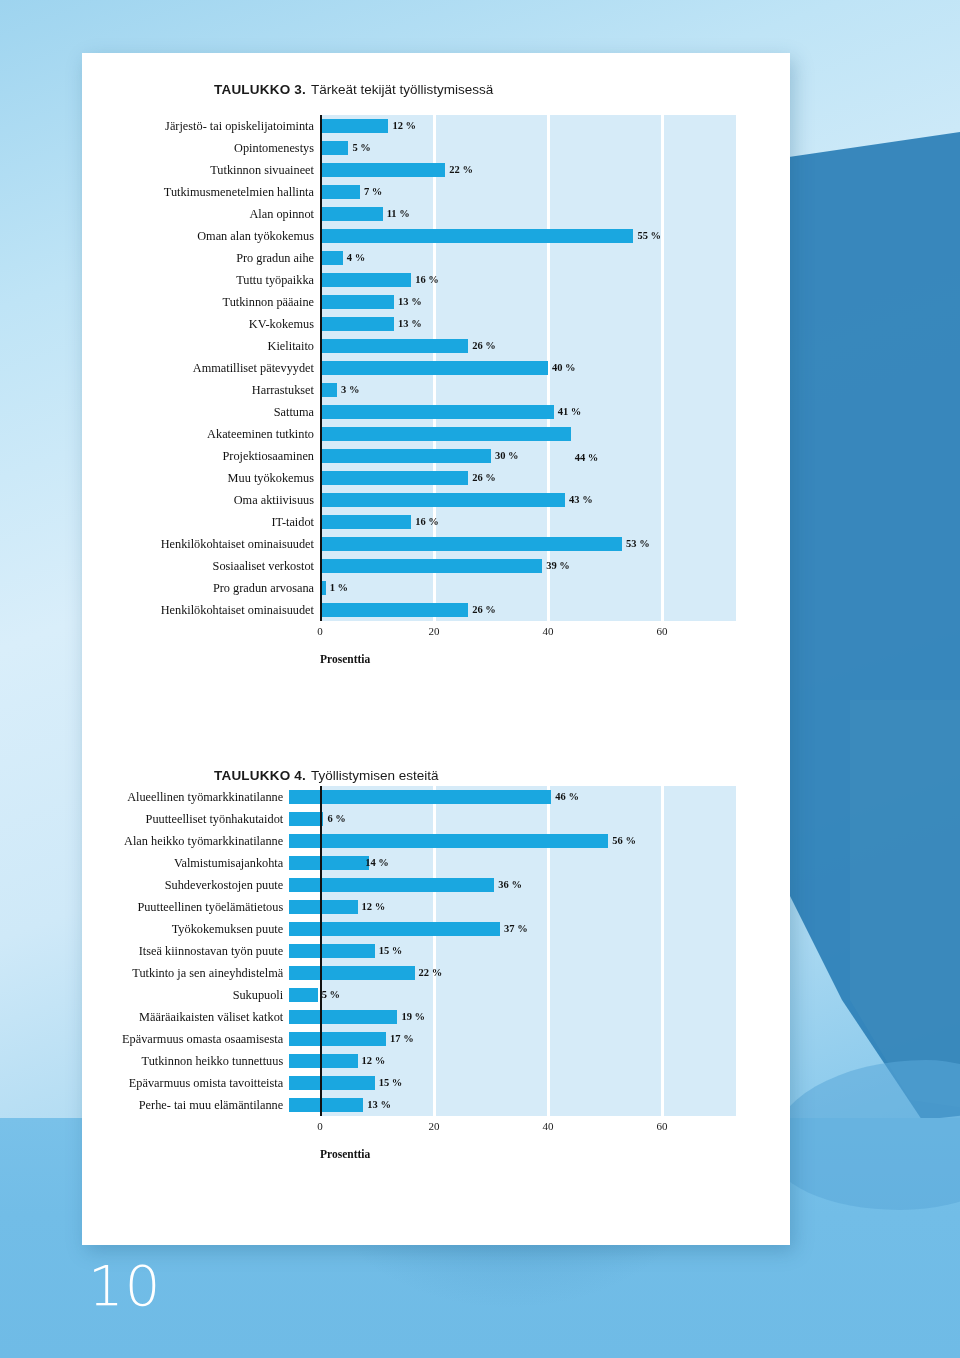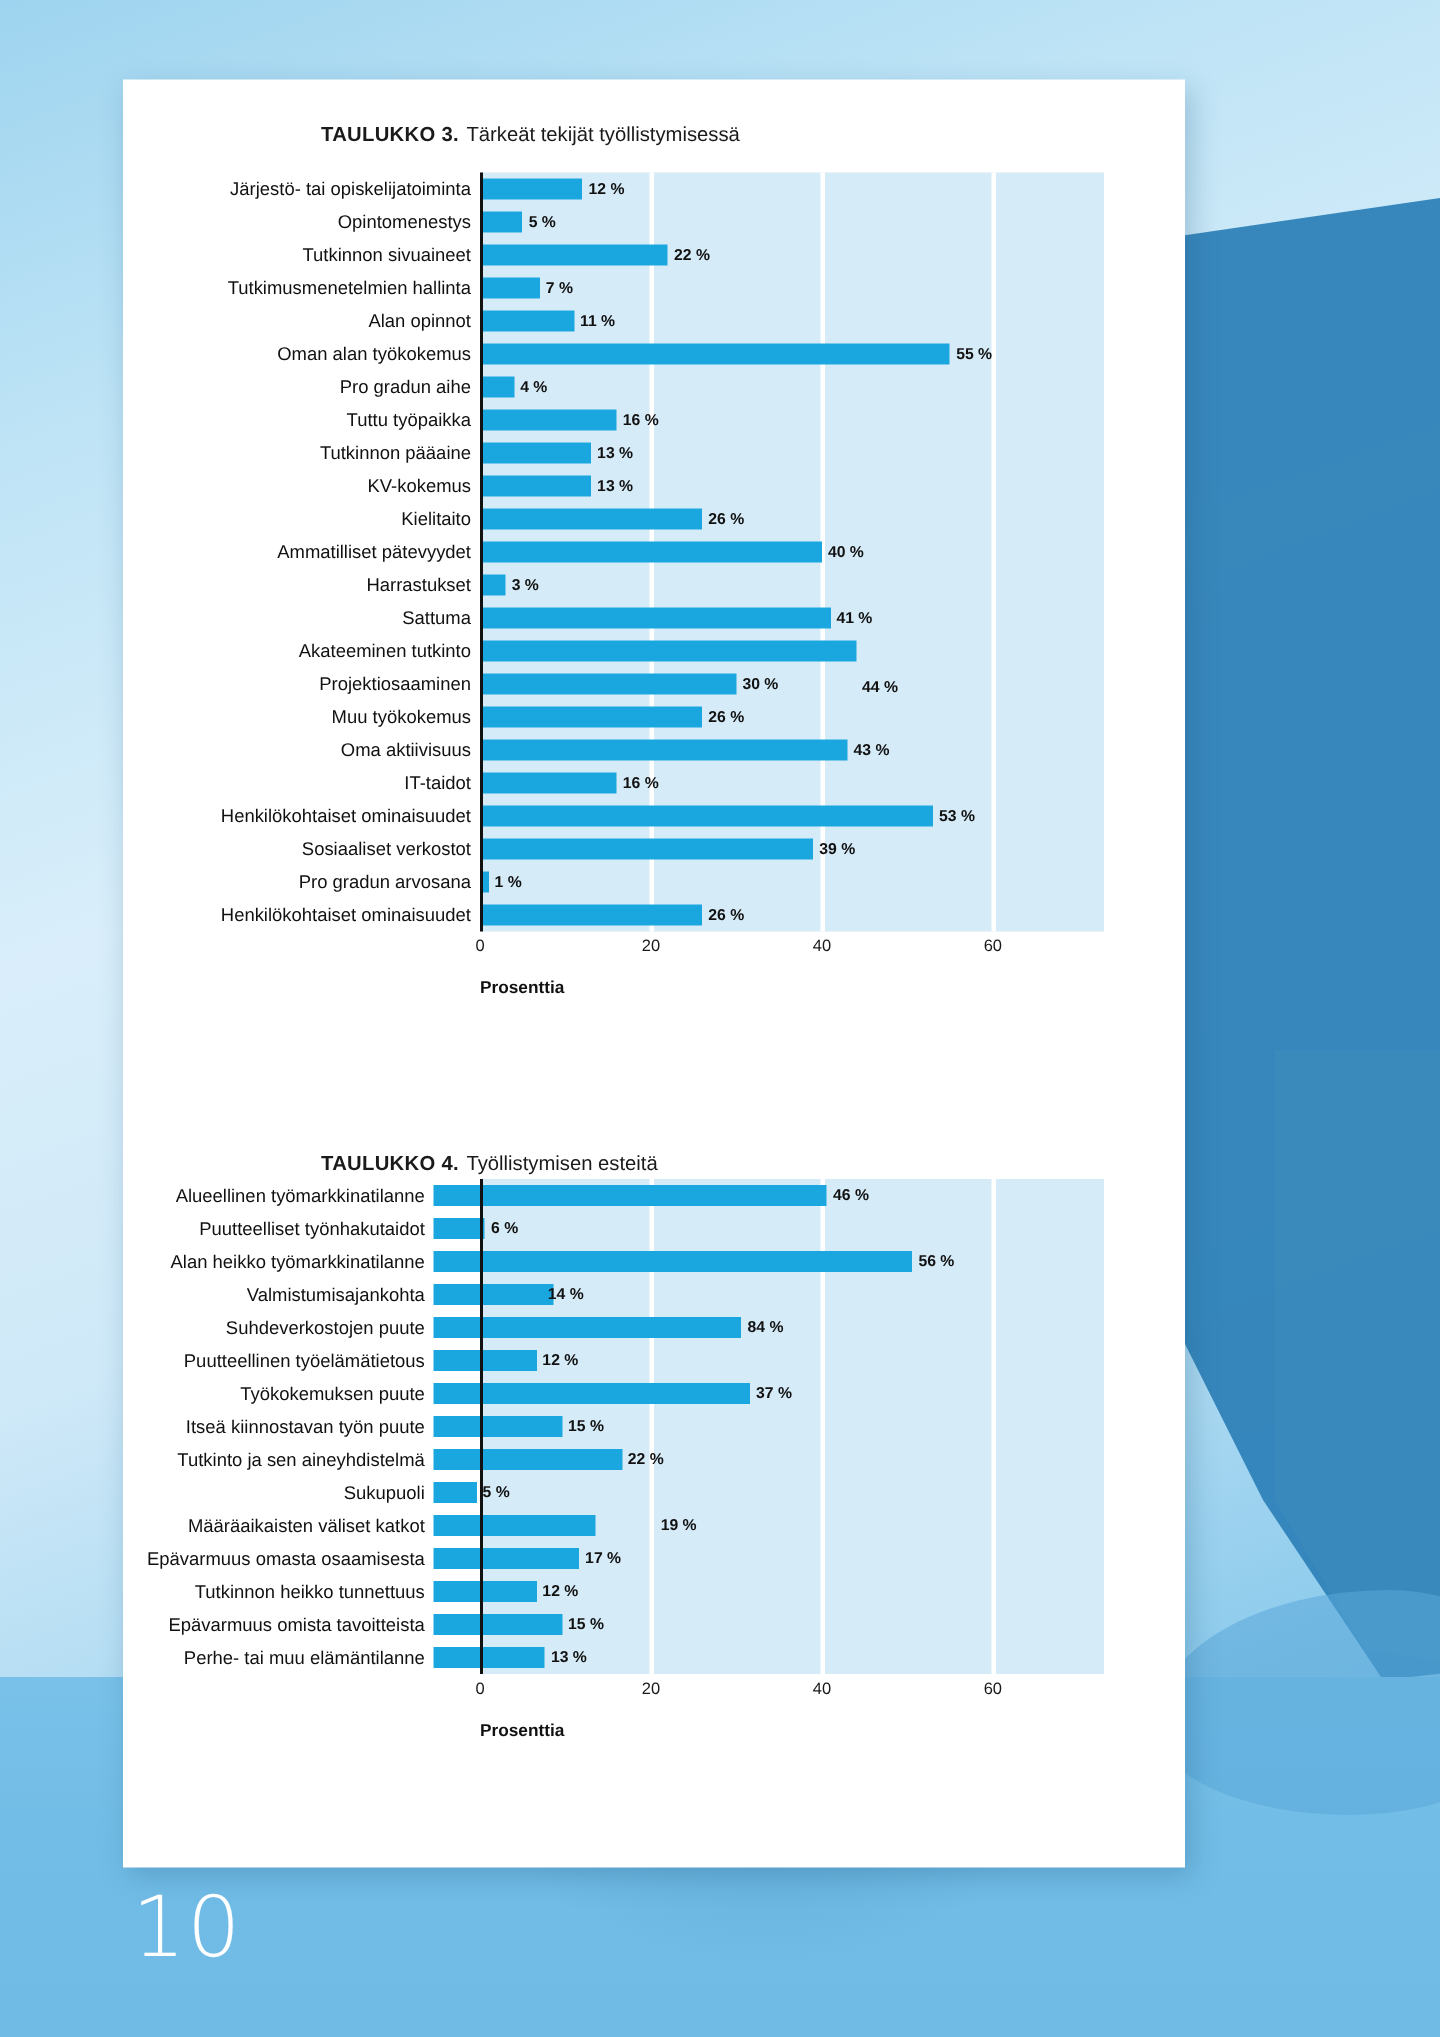--- a/index.html
+++ b/index.html
@@ -81,20 +81,21 @@
     white-space: nowrap;
   }
   .chart-title .tl-bold {
     font-weight: bold;
     letter-spacing: 0.2px;
   }
   .chart-title .tl-rest { font-weight: normal; margin-left: 5px; }
 
   .plot-wrap {
     position: relative;
+    font-family: Liberation Serif, serif;
   }
 
   .row {
     position: relative;
     display: flex;
     align-items: center;
     height: 22px;
   }
 
   .row-label {
@@ -434,21 +435,21 @@
                 <div class="row-label">Valmistumisajankohta</div>
                 <div class="row-track">
                   <div class="bar" style="width: 79.7808px; background: rgb(26, 167, 224);"></div>
                   <div class="bar-value" style="left: 72px;">14 %</div>
                 </div>
               </div>
               <div class="row">
                 <div class="row-label">Suhdeverkostojen puute</div>
                 <div class="row-track">
                   <div class="bar" style="width: 205.151px; background: rgb(26, 167, 224);"></div>
-                  <div class="bar-value" style="left: 205.151px;">84 %</div>
+                  <div class="bar-value" style="left: 205.151px;">36 %</div>
                 </div>
               </div>
               <div class="row">
                 <div class="row-label">Puutteellinen työelämätietous</div>
                 <div class="row-track">
                   <div class="bar" style="width: 68.3836px; background: rgb(26, 167, 224);"></div>
                   <div class="bar-value" style="left: 68.3836px;">12 %</div>
                 </div>
               </div>
               <div class="row">
@@ -476,21 +477,21 @@
                 <div class="row-label">Sukupuoli</div>
                 <div class="row-track">
                   <div class="bar" style="width: 28.4932px; background: rgb(26, 167, 224);"></div>
                   <div class="bar-value" style="left: 28.4932px;">5 %</div>
                 </div>
               </div>
               <div class="row">
                 <div class="row-label">Määräaikaisten väliset katkot</div>
                 <div class="row-track">
                   <div class="bar" style="width: 108.274px; background: rgb(26, 167, 224);"></div>
-                  <div class="bar-value" style="left: 108.274px; margin-left: 39px;">19 %</div>
+                  <div class="bar-value" style="left: 108.274px;">19 %</div>
                 </div>
               </div>
               <div class="row">
                 <div class="row-label">Epävarmuus omasta osaamisesta</div>
                 <div class="row-track">
                   <div class="bar" style="width: 96.8767px; background: rgb(26, 167, 224);"></div>
                   <div class="bar-value" style="left: 96.8767px;">17 %</div>
                 </div>
               </div>
               <div class="row">

